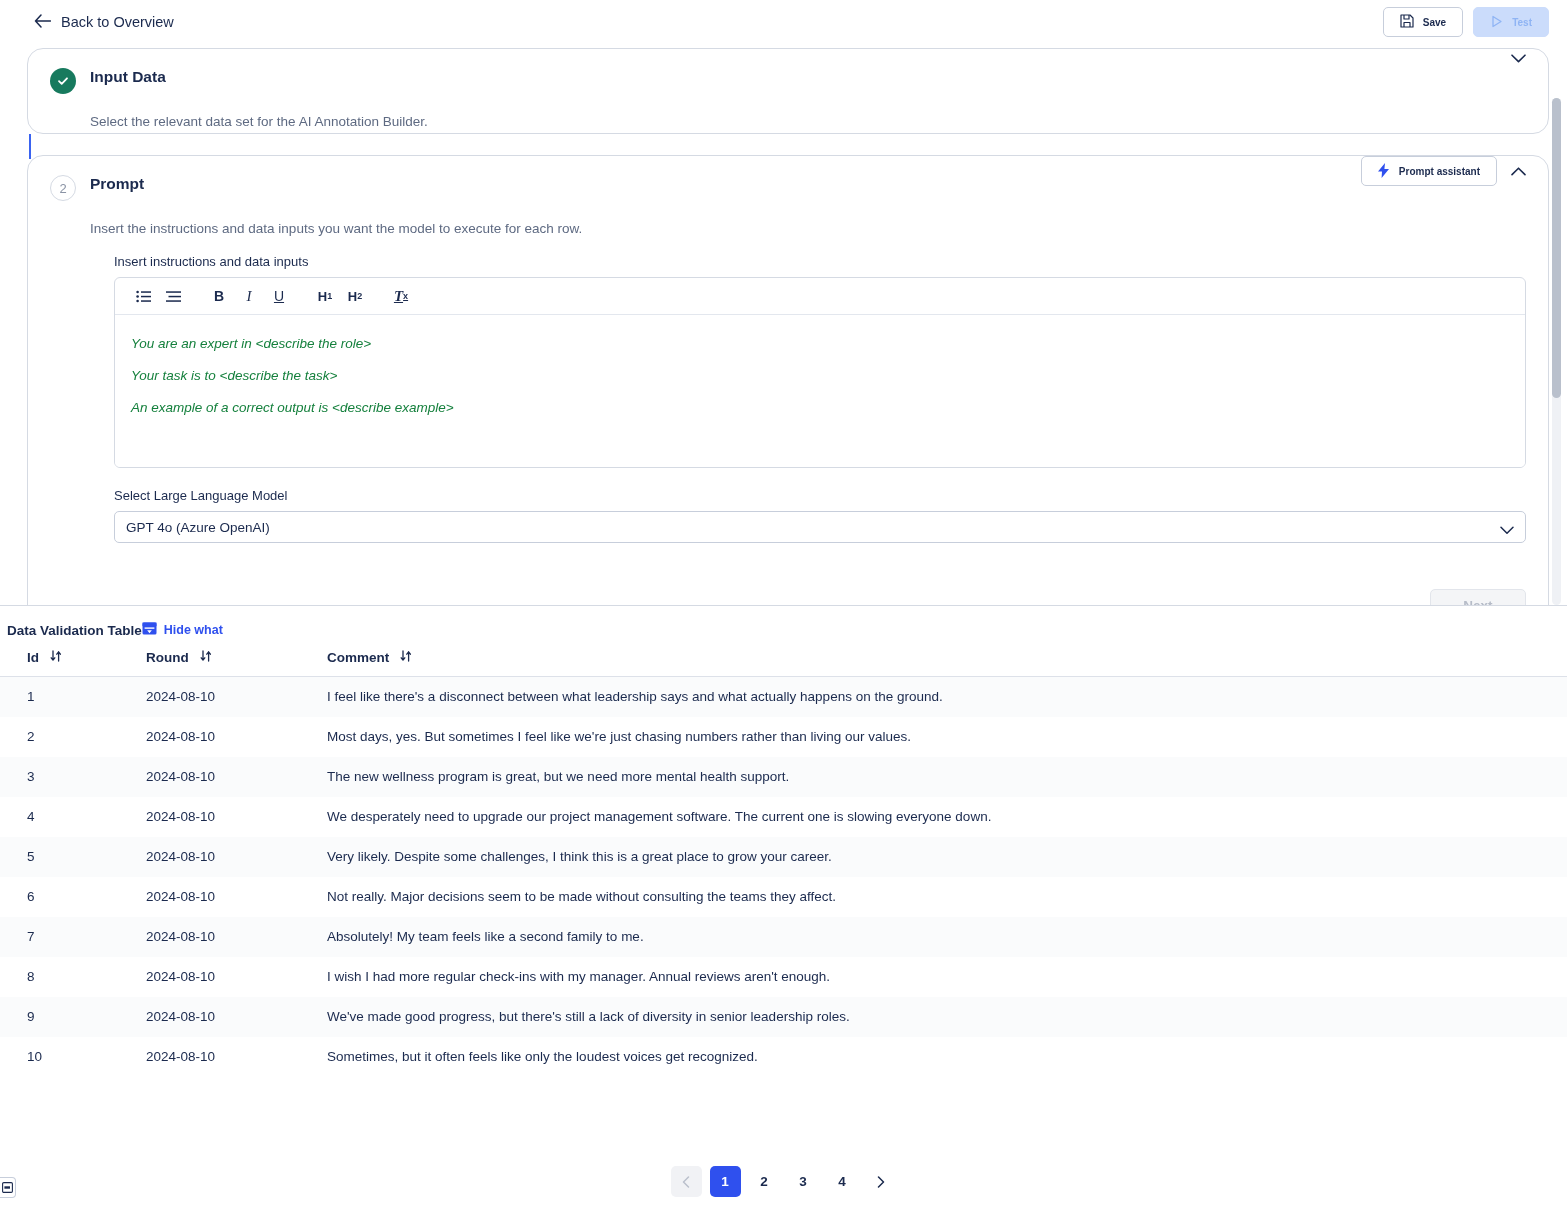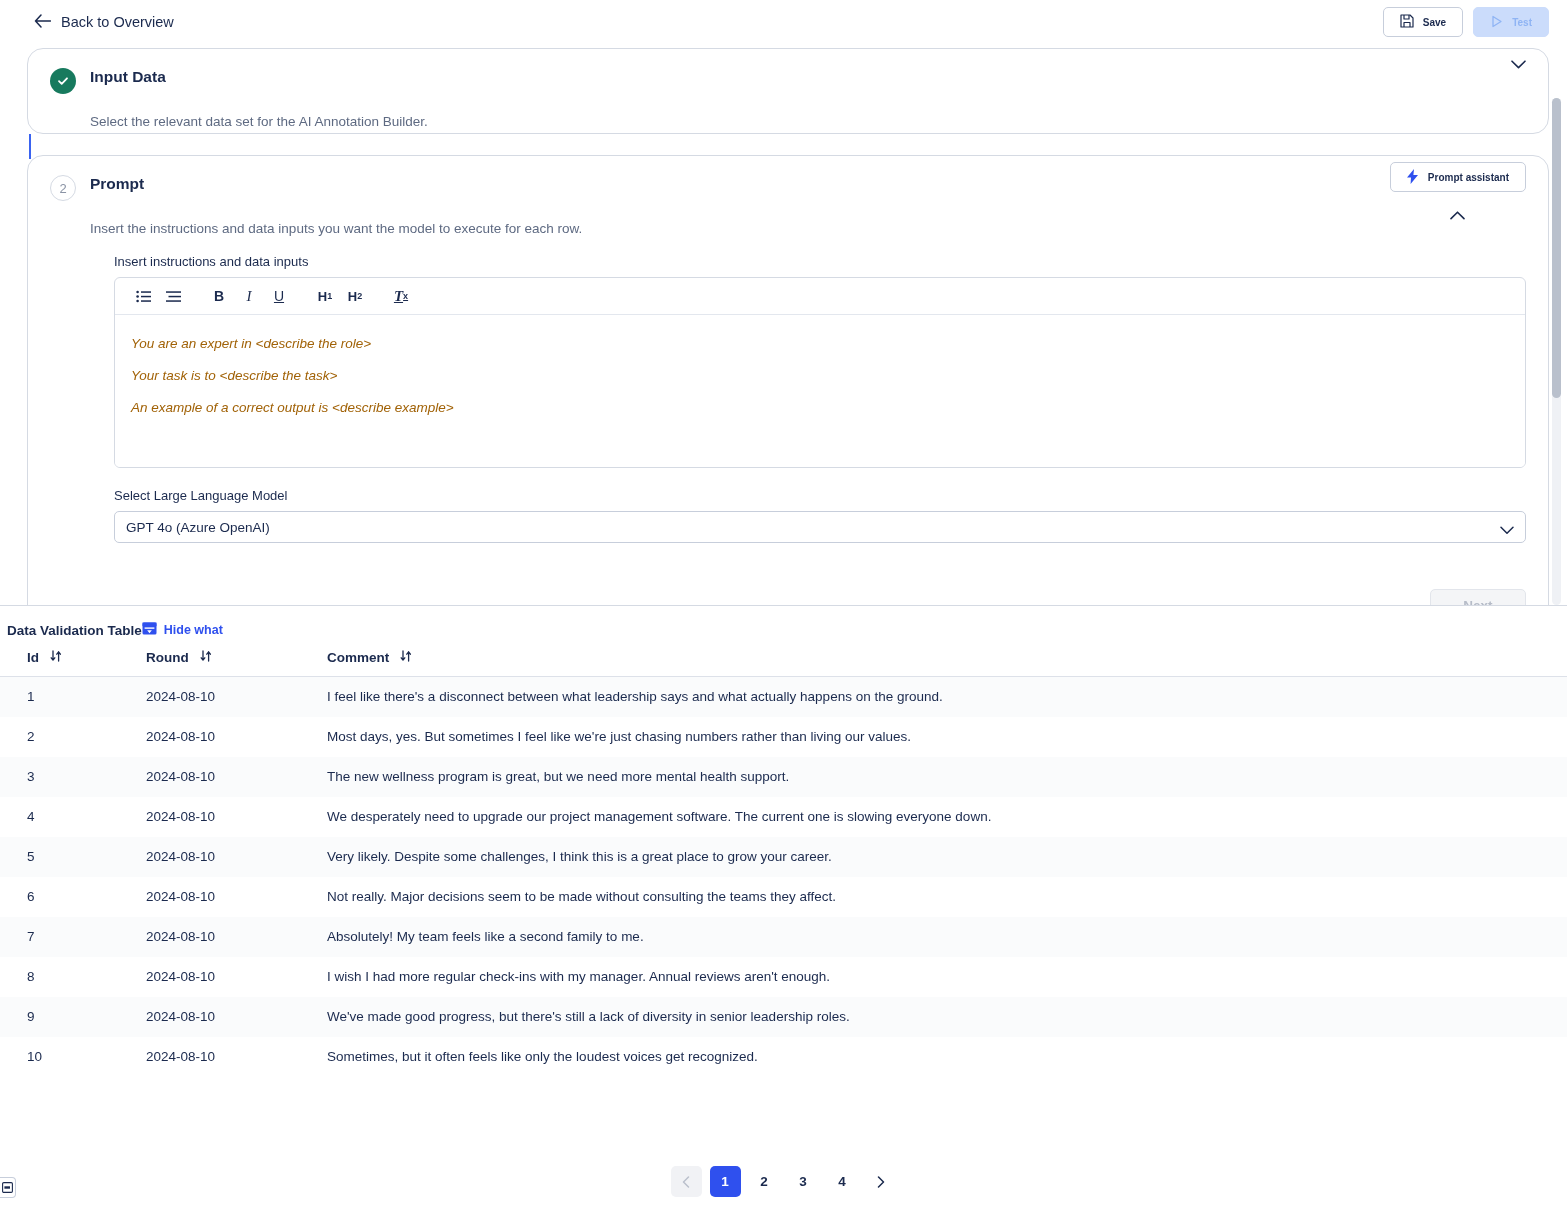--- a/index.html
+++ b/index.html
@@ -92,21 +92,21 @@
   .step-done { background: #177A5E; }
   .step-idle {
     background: #ffffff; border: 1.5px solid #D5DAE3;
     color: #8A93A5; font-size: 13px;
   }
   .card-titles { flex: 1 1 auto; min-width: 0; }
   .card-title { font-size: 15.5px; font-weight: 700; color: #1B2A4E; line-height: 20px; }
   .card-sub { font-size: 13.5px; color: #5E6A82; margin-top: 26px; line-height: 18px; }
   .card-head-right {
     display: flex; align-items: center; gap: 14px;
-    position: absolute; right: 22px; top: 6px; flex-direction: column;
+    position: absolute; right: 22px; top: 0;
   }
   .chev { cursor: pointer; display: block; }
 
   .card-body { padding: 16px 22px 0 86px; }
   .field-label { font-size: 13px; color: #1B2A4E; margin-bottom: 8px; }
 
   .editor {
     border: 1px solid #D5DAE3; border-radius: 6px; overflow: hidden;
     background: #ffffff;
   }
@@ -125,21 +125,21 @@
   .tb-h { font-size: 13px; font-weight: 700; }
   .tb-h sub { font-size: 9px; }
   .tb-clear { font-style: italic; font-family: "Liberation Serif", serif; font-size: 15px; font-weight: 700; text-decoration: underline; }
   .tb-clear sub { font-size: 9px; font-style: normal; font-family: "Liberation Sans", sans-serif; text-decoration: none;}
 
   .editor-area {
     height: 152px; padding: 13px 16px 0 16px;
     background: #ffffff;
   }
   .ph-line {
-    font-size: 13.5px; font-style: italic; color: #a16207;
+    font-size: 13.5px; font-style: italic; color: #15803d;
     line-height: 32px;
   }
 
   .select-label { font-size: 13px; color: #1B2A4E; margin: 20px 0 8px 0; }
   .select-box {
     position: relative; height: 32px;
     border: 1px solid #C7CEDB; border-radius: 5px;
     display: flex; align-items: center; padding: 0 34px 0 11px;
     font-size: 13.5px; color: #1B2A4E; cursor: pointer; background: #fff;
   }

